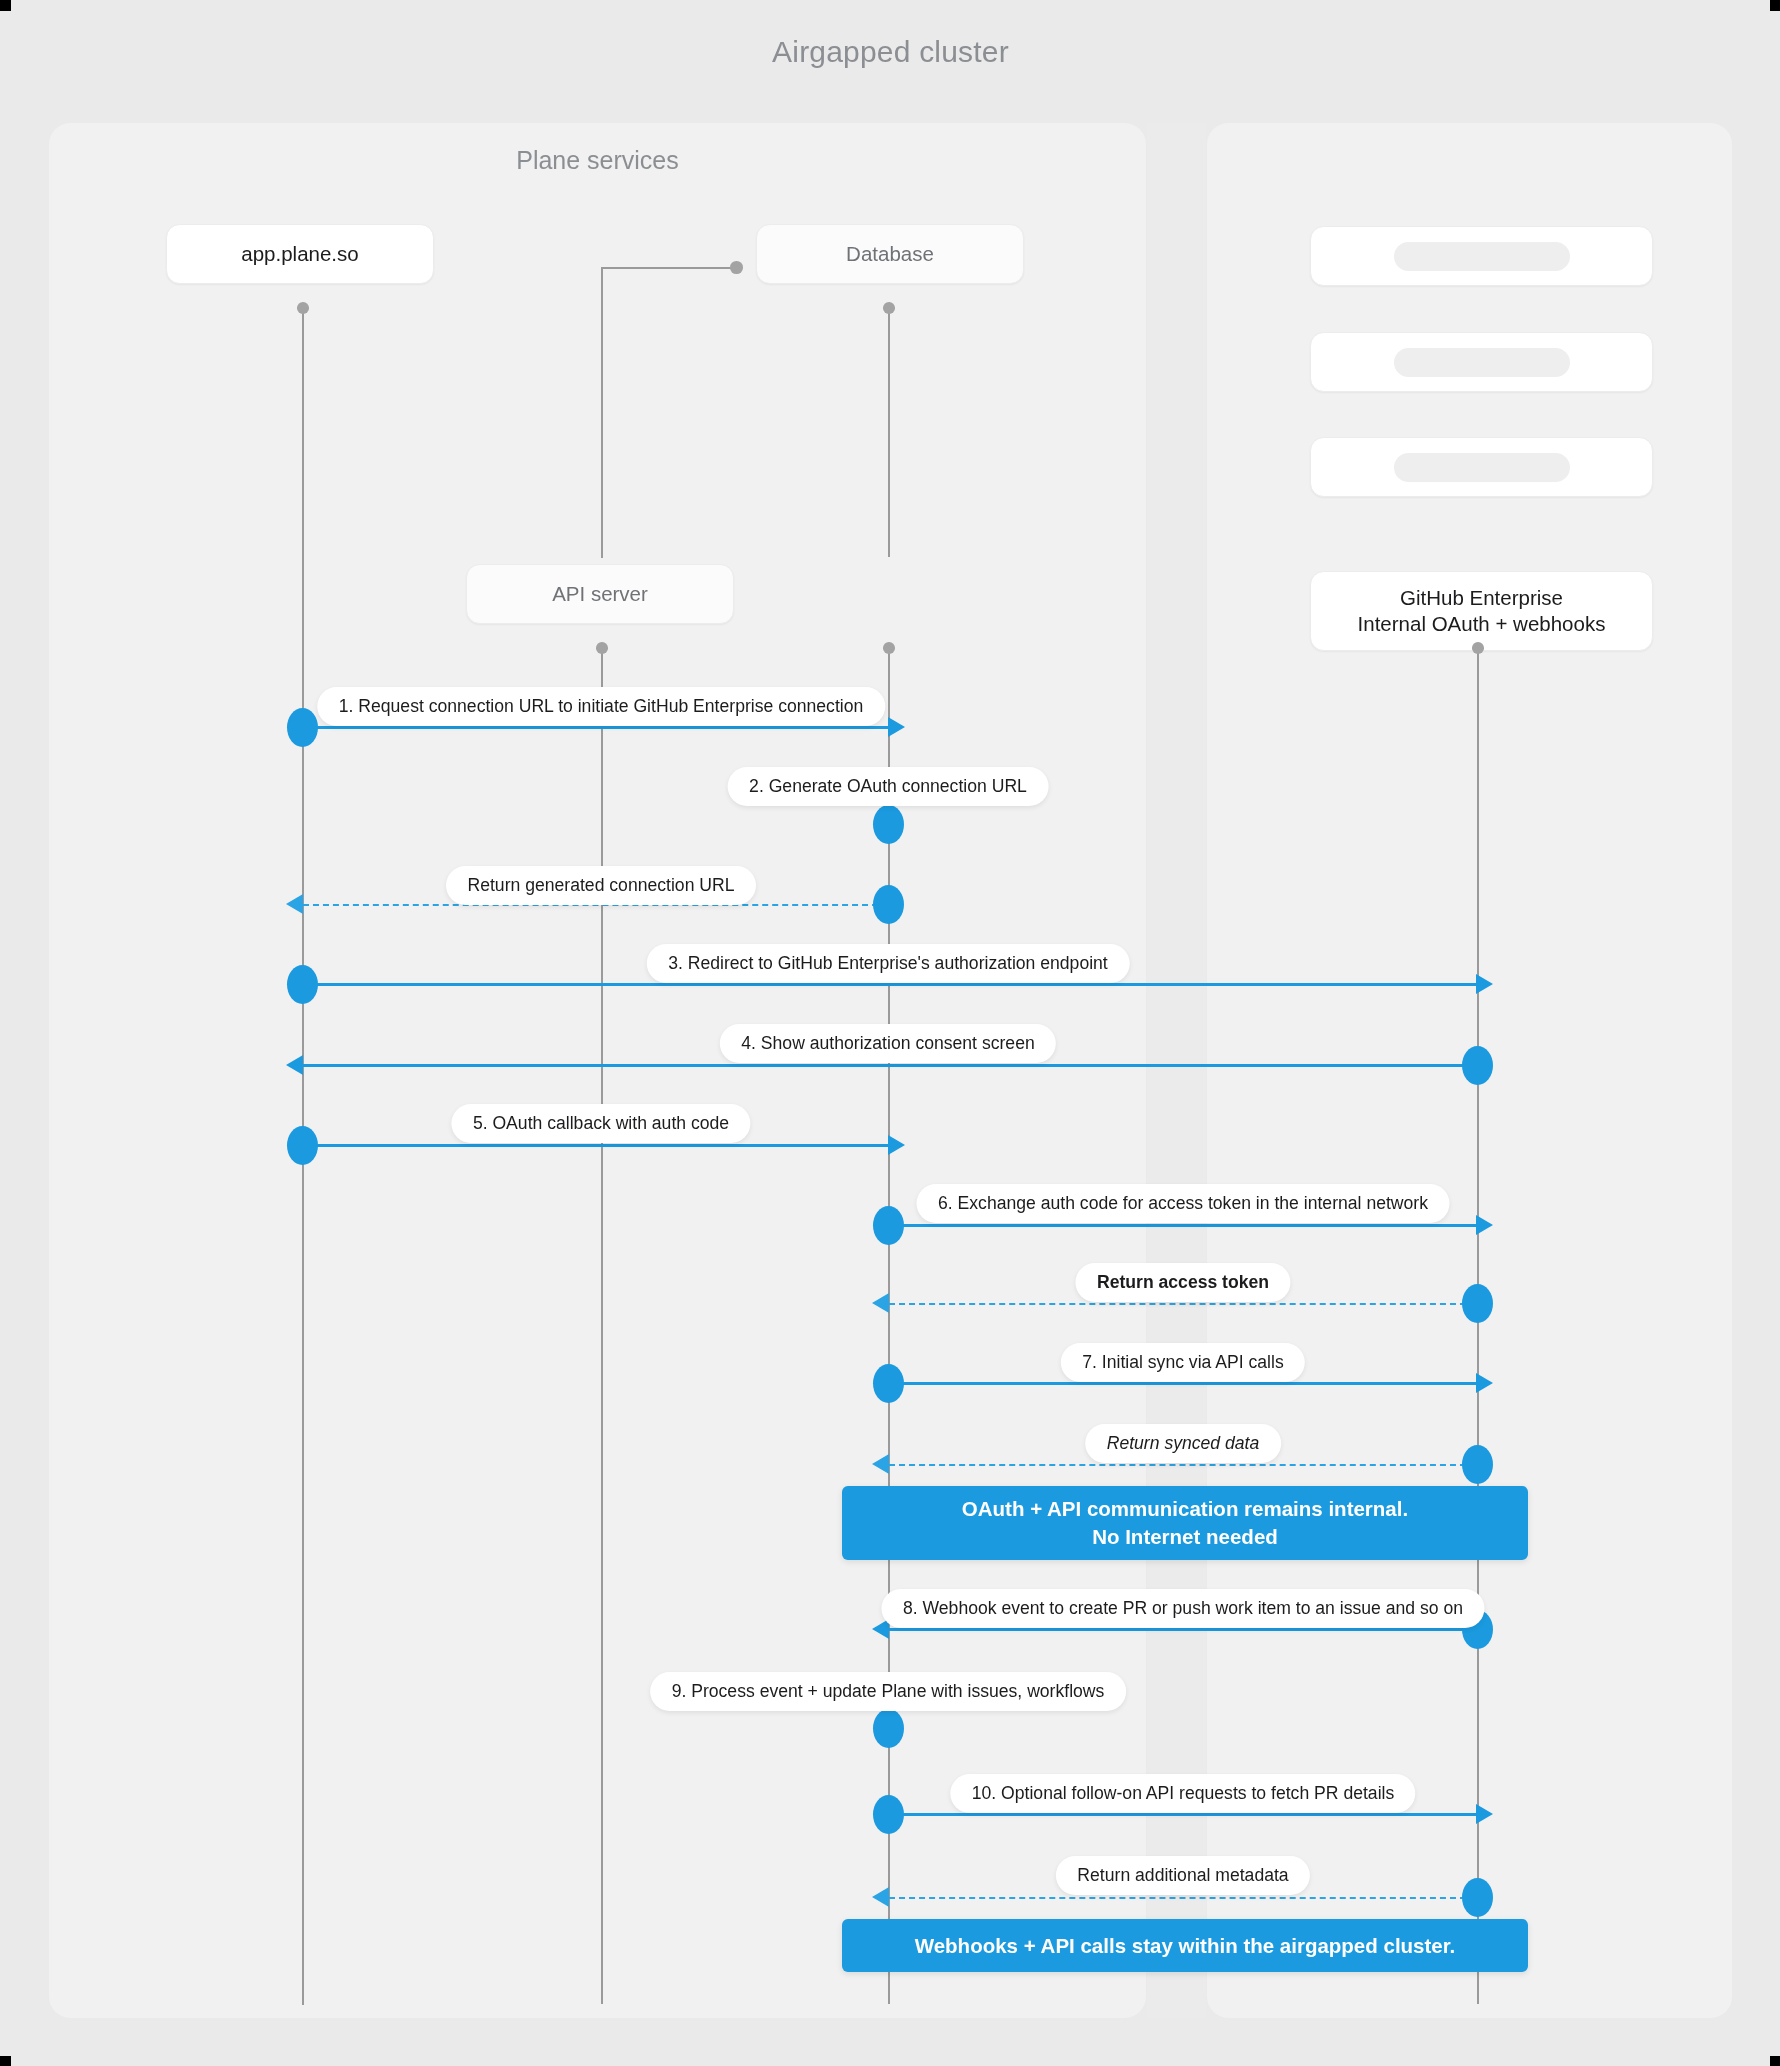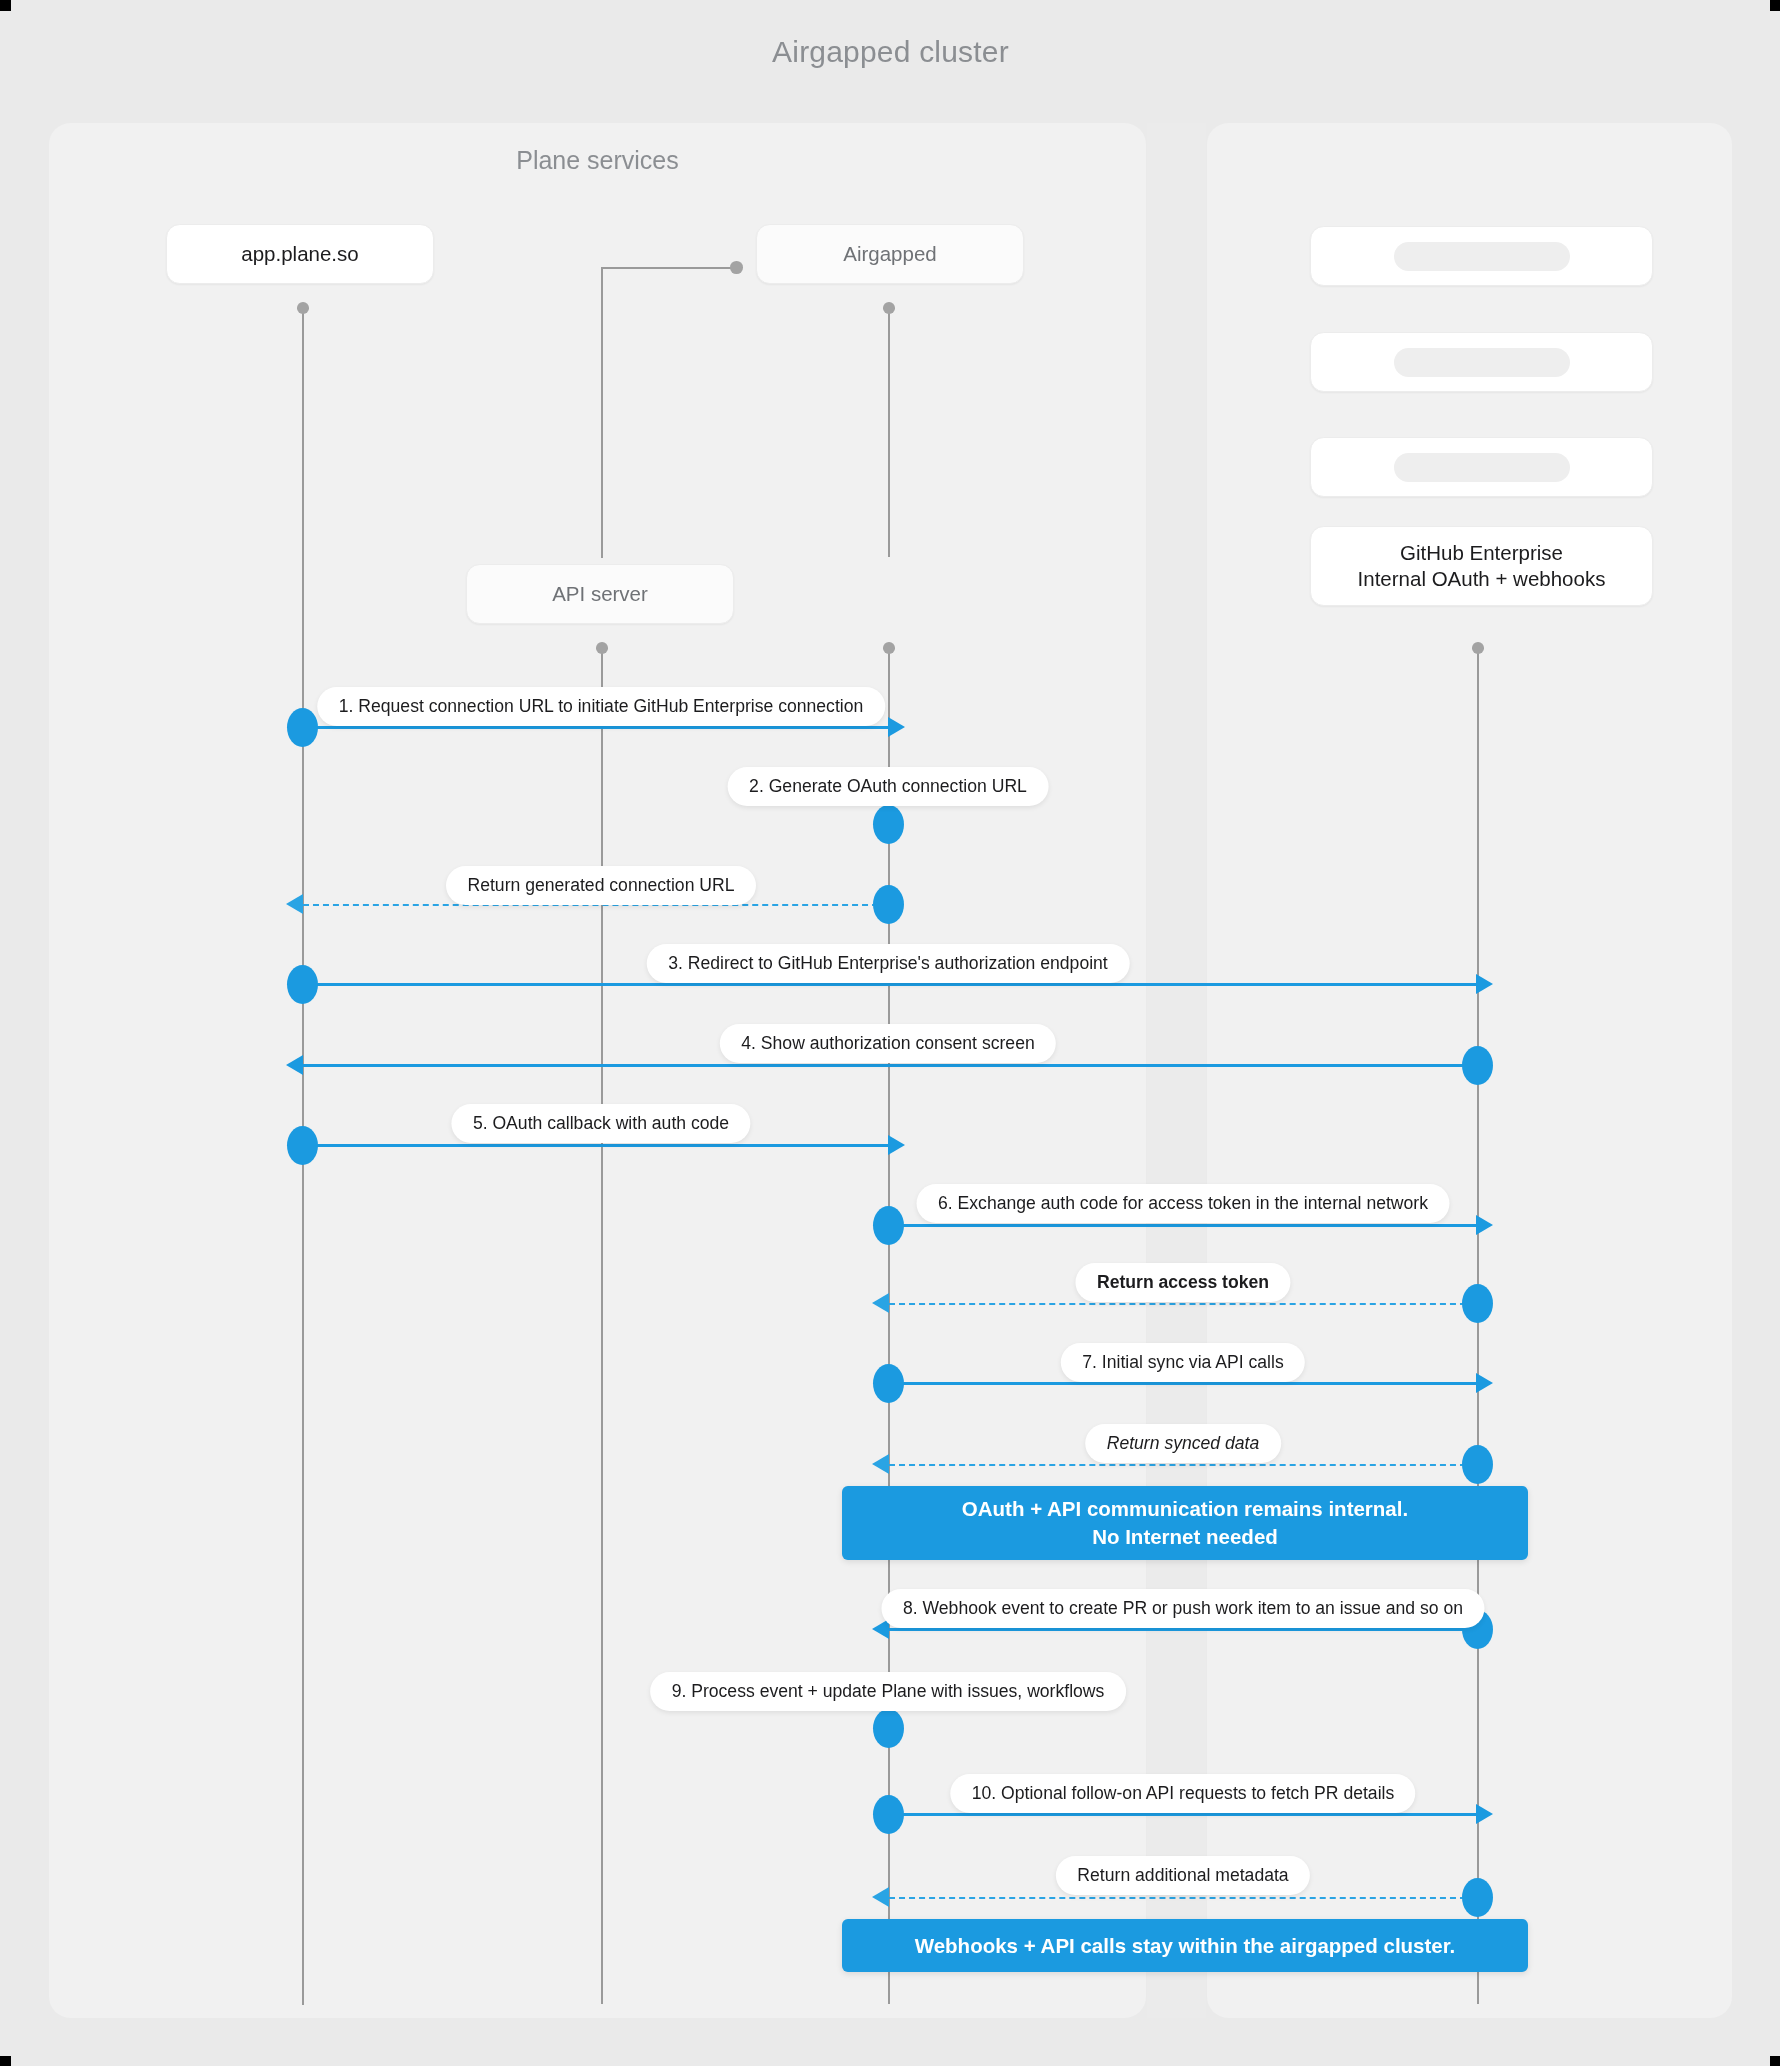--- a/index.html
+++ b/index.html
@@ -52,21 +52,21 @@
   .node.muted{color:#6f7276;background:#fbfbfb;}
 
   #node-app{left:166px;top:224px;width:268px;height:60px;}
   #node-db{left:756px;top:224px;width:268px;height:60px;}
   #node-api{left:466px;top:564px;width:268px;height:60px;}
   #node-int{left:756px;top:564px;width:268px;height:60px;}
 
   #node-blank1{left:1310px;top:226px;width:343px;height:60px;}
   #node-blank2{left:1310px;top:332px;width:343px;height:60px;}
   #node-blank3{left:1310px;top:437px;width:343px;height:60px;}
-  #node-ghe{left:1310px;top:526px;width:343px;height:80px;}
+  #node-ghe{left:1310px;top:571px;width:343px;height:80px;}
   .skeleton{width:176px;height:29px;border-radius:14.6px;background:#eeeeee;}
 
   
   .lifeline{position:absolute;width:2px;background:#9a9a9a;}
   .lifeline .dot{
     position:absolute;left:-4.9px;top:-5.9px;width:11.7px;height:11.7px;border-radius:50%;
     background:#a3a3a3;
   }
   #ll-app{left:302px;top:308px;height:1697px;}
   #ll-db{left:888px;top:308px;height:249px;}
@@ -129,21 +129,21 @@
   <div class="title">Airgapped cluster</div>
 
   <div class="band" id="band1"></div>
 
   <div class="panel" id="panel-plane"></div>
   <div class="panel" id="panel-apps"></div>
 
   <div class="panel-title" id="plane-title">Plane services</div>
 
   <div class="node" id="node-app">app.plane.so</div>
-  <div class="node muted" id="node-db">Airgapped</div>
+  <div class="node muted" id="node-db">Database</div>
   <div class="node muted" id="node-api">API server</div>
 
   <div class="node" id="node-blank1">
     <div class="skeleton"></div>
   </div>
   <div class="node" id="node-blank2">
     <div class="skeleton"></div>
   </div>
   <div class="node" id="node-blank3">
     <div class="skeleton"></div>

